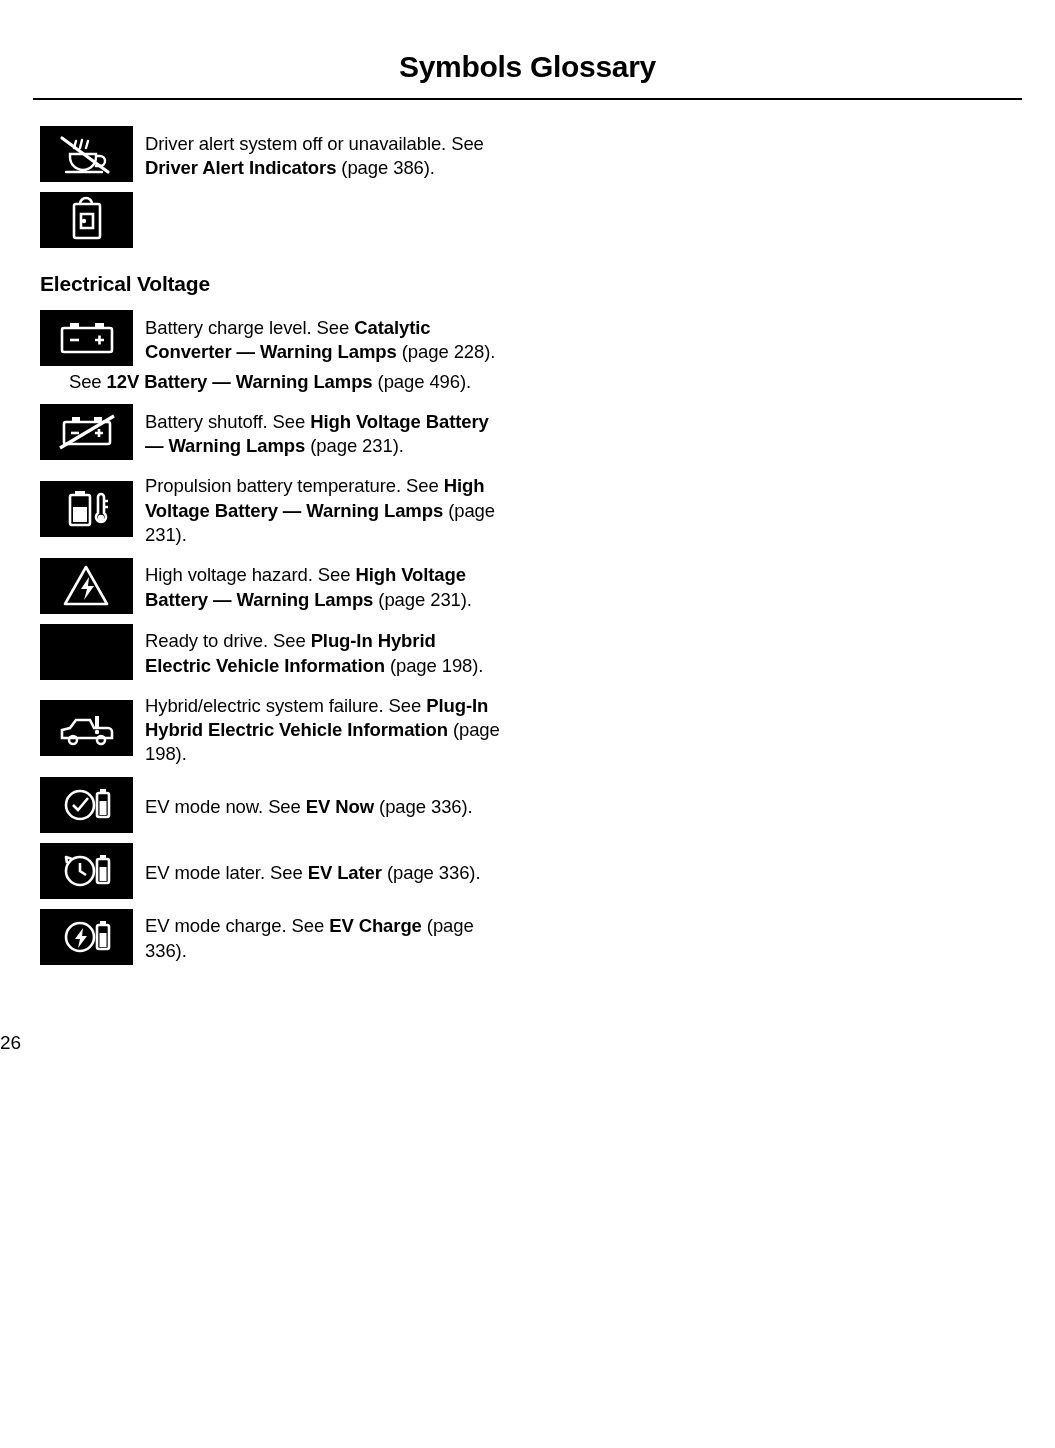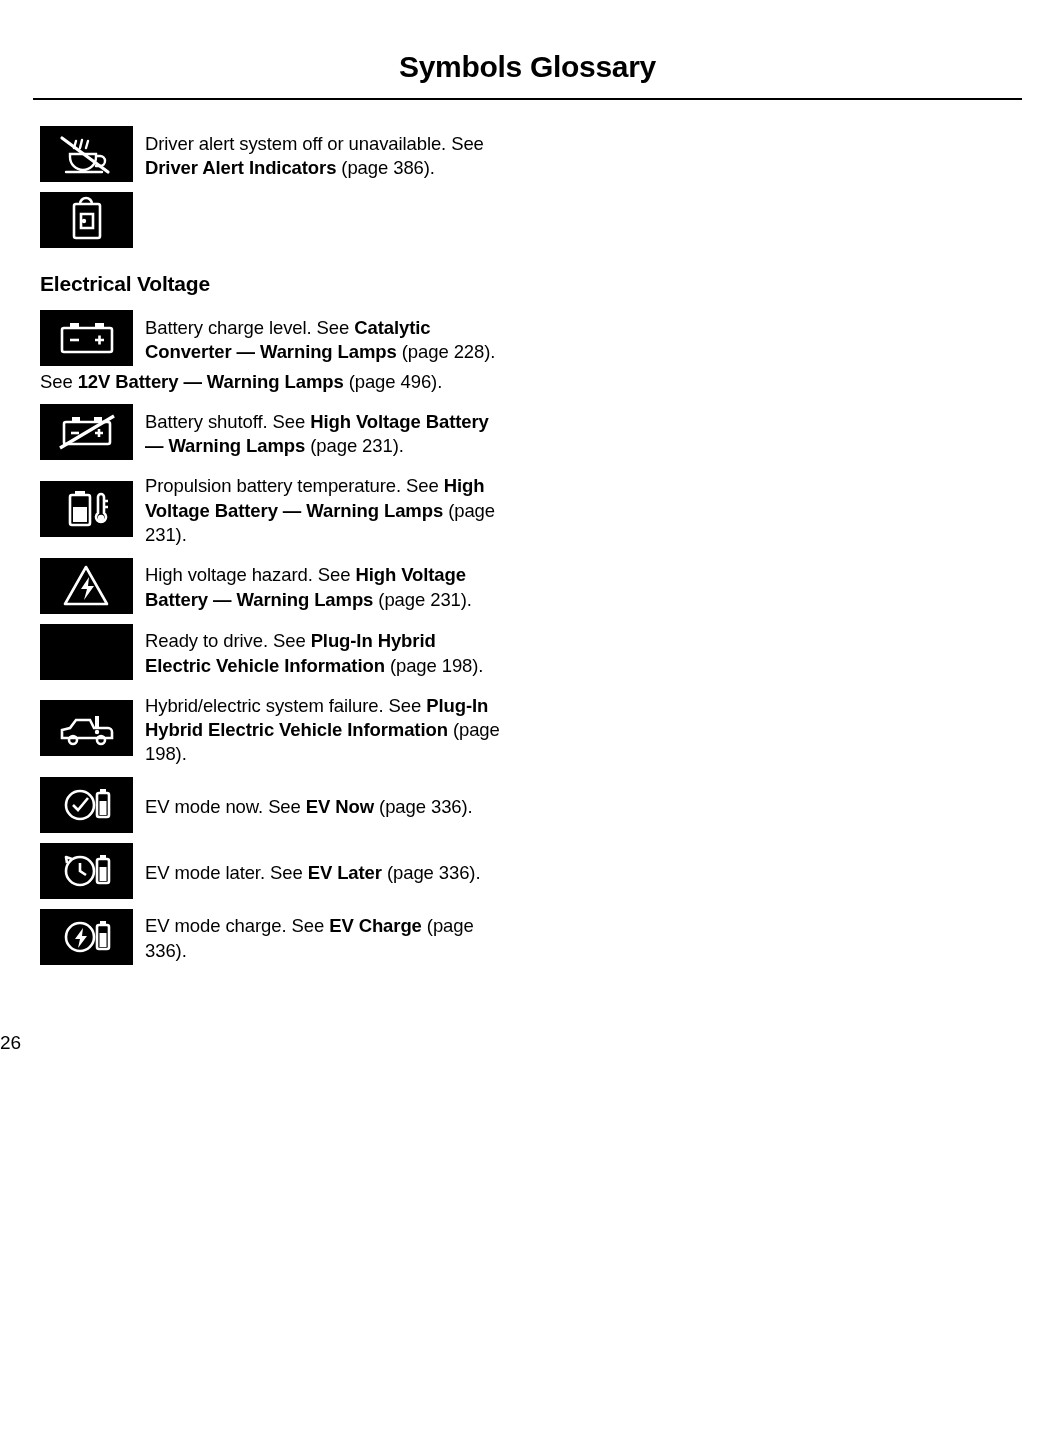--- a/index.html
+++ b/index.html
@@ -65,20 +65,21 @@
     padding-top: 4px;
     flex: 1 1 auto;
     letter-spacing: -0.1px;
   }
   .desc b { font-weight: bold; }
   .continuation {
     font-size: 18.5px;
     line-height: 1.32;
     letter-spacing: -0.1px;
     margin: -6px 0 10px 0;
+    text-align: center;
   }
   .page-number {
     position: absolute;
     bottom: 50px;
     left: 0;
     width: 1055px;
     font-size: 19px;
   }
   .ready-text {
     position: absolute;

